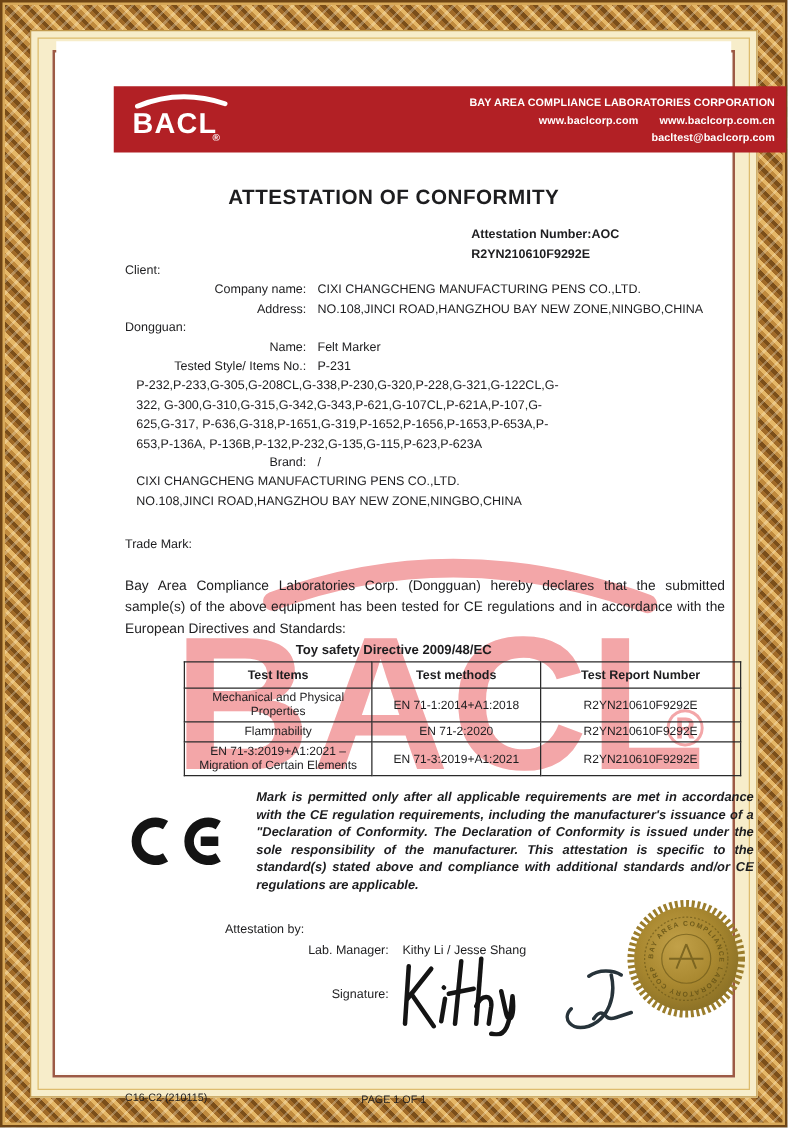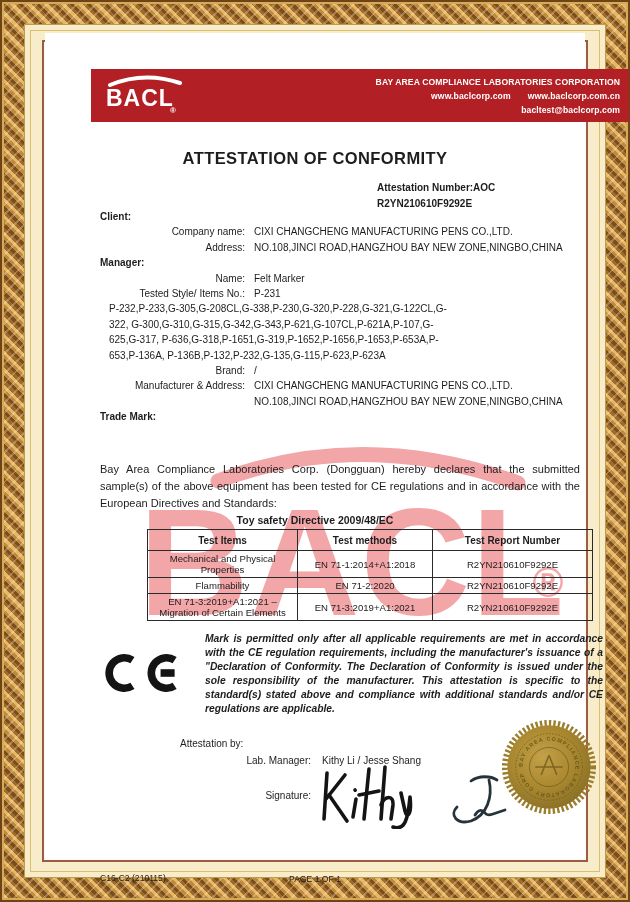--- a/index.html
+++ b/index.html
@@ -27,25 +27,25 @@
   .logo-reg{position:absolute;left:66px;top:33px;color:#fff;font-size:8px;font-weight:bold;}
   .banner-right{position:absolute;right:9px;top:6px;text-align:right;color:#fff;
                 font-size:8.6px;font-weight:bold;line-height:14px;letter-spacing:.1px;}
   .banner-url1{margin-right:17px;}
   
   .doc-title{position:absolute;left:45px;right:45px;top:116px;text-align:center;
              font-size:16.5px;font-weight:bold;letter-spacing:.4px;}
   .meta{position:absolute;left:332px;top:147px;font-size:10px;font-weight:bold;line-height:15.5px;}
   
   .info{position:absolute;left:55px;top:176px;width:500px;font-size:10px;line-height:15.4px;}
-  .sechead{font-weight:bold;}
+  .sechead{font-weight:normal;}
   .inforow{display:flex;}
   .lbl{width:145px;text-align:right;flex:0 0 145px;}
   .val{margin-left:9px;width:352px;}
-  .tm-gap{}
+  .tm-gap{margin-top:19px;}
   
   .declaration{position:absolute;left:55px;top:428px;width:480px;font-size:11px;
                line-height:16.8px;text-align:justify;}
   .directive-title{position:absolute;left:45px;right:45px;top:481px;text-align:center;
                    font-size:10.5px;font-weight:bold;}
   
   table.results{position:absolute;left:102px;top:496px;width:445px;border-collapse:collapse;
                 table-layout:fixed;background:transparent;}
   table.results th, table.results td{border:1.6px solid #2a2a2a;text-align:center;
                 vertical-align:middle;padding:2px 2px;}
@@ -109,38 +109,37 @@
       <div class="info">
         <div class="sechead">Client:</div>
         <div class="inforow">
           <span class="lbl">Company name:</span>
           <span class="val">CIXI CHANGCHENG MANUFACTURING PENS CO.,LTD.</span>
         </div>
         <div class="inforow">
           <span class="lbl">Address:</span>
           <span class="val">NO.108,JINCI ROAD,HANGZHOU BAY NEW ZONE,NINGBO,CHINA</span>
         </div>
-        <div class="sechead">Manager:</div>
+        <div class="sechead">Dongguan:</div>
         <div class="inforow">
           <span class="lbl">Name:</span>
           <span class="val">Felt Marker</span>
         </div>
         <div class="inforow">
           <span class="lbl">Tested Style/ Items No.:</span>
           <span class="val">P-231</span>
         </div>
         <div class="inforow">
           <span class="val">P-232,P-233,G-305,G-208CL,G-338,P-230,G-320,P-228,G-321,G-122CL,G-322, G-300,G-310,G-315,G-342,G-343,P-621,G-107CL,P-621A,P-107,G-625,G-317, P-636,G-318,P-1651,G-319,P-1652,P-1656,P-1653,P-653A,P-653,P-136A, P-136B,P-132,P-232,G-135,G-115,P-623,P-623A</span>
         </div>
         <div class="inforow">
           <span class="lbl">Brand:</span>
           <span class="val">/</span>
         </div>
         <div class="inforow">
-          <span class="lbl">Manufacturer &amp; Address:</span>
           <span class="val">
             <div>CIXI CHANGCHENG MANUFACTURING PENS CO.,LTD.</div>
             <div>NO.108,JINCI ROAD,HANGZHOU BAY NEW ZONE,NINGBO,CHINA</div>
           </span>
         </div>
         <div class="sechead tm-gap">Trade Mark:</div>
       </div>
 
       <div class="declaration">Bay Area Compliance Laboratories Corp. (Dongguan) hereby declares that the submitted sample(s) of the above equipment has been tested for CE regulations and in accordance with the European Directives and Standards:</div>
 

